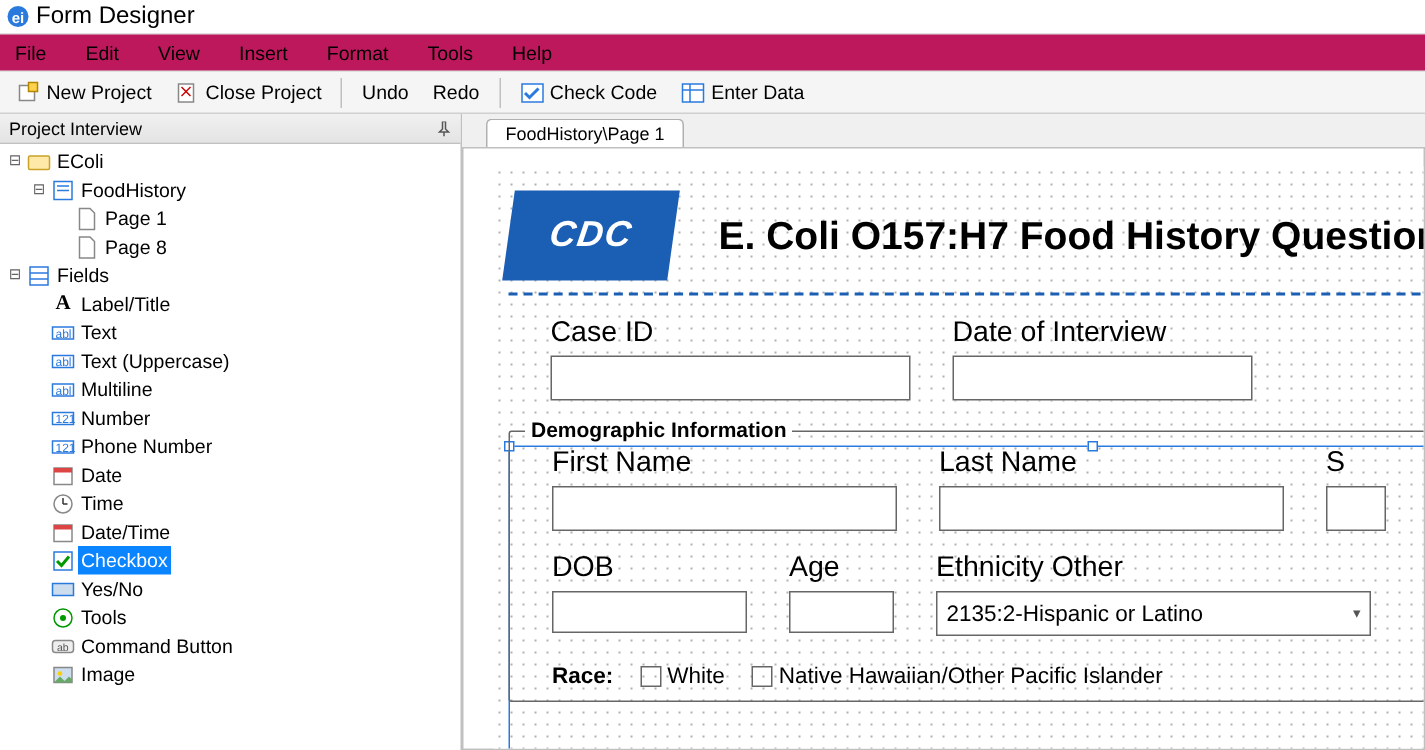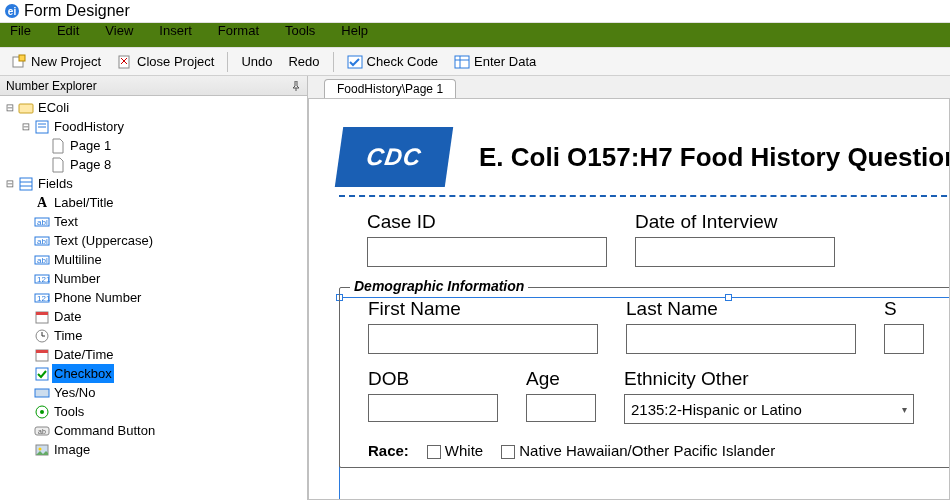--- a/index.html
+++ b/index.html
@@ -2,39 +2,39 @@
 <html><head>
 <meta charset="utf-8">
 <style>
 * { box-sizing: border-box; margin: 0; padding: 0; font-family: "Segoe UI", Tahoma, sans-serif; }
 body { width: 950px; height: 500px; overflow: hidden; background: #fff; font-size: 13px; color: #000; }
 
 .titlebar { height: 22px; display: flex; align-items: center; padding: 2px 4px; background: #fff; }
 .titlebar .app-icon { width: 16px; height: 16px; margin-right: 4px; }
 .titlebar .title { font-size: 16px; }
 
-.menubar { height: 26px; background: #4d7c0f; border-top: 1px solid #e0e0e0; border-bottom: 1px solid #e0e0e0; display: flex; padding: 0 10px; gap: 26px; }
+.menubar { height: 26px; background: #be185d; border-top: 1px solid #e0e0e0; border-bottom: 1px solid #e0e0e0; display: flex; align-items: center; padding: 0 10px; gap: 26px; }
 .menubar .menu-item { font-size: 13px; cursor: default; }
 
 .toolbar { height: 28px; background: #f5f5f5; border-bottom: 1px solid #d0d0d0; display: flex; align-items: center; padding: 0 4px; gap: 2px; }
 .toolbar .tbtn { display: flex; align-items: center; gap: 4px; padding: 2px 6px; font-size: 13px; cursor: default; border: 1px solid transparent; }
 .toolbar .sep { width: 1px; height: 20px; background: #c0c0c0; margin: 0 4px; }
 .tool-icon { width: 16px; height: 16px; display: inline-block; }
 
 .main { display: flex; height: calc(500px - 22px - 26px - 28px); }
 
 .explorer { width: 308px; background: #fff; border-right: 1px solid #c0c0c0; display: flex; flex-direction: column; }
 .explorer-hdr { height: 20px; background: linear-gradient(#f0f0f0,#e4e4e4); border-bottom: 1px solid #c0c0c0; display: flex; align-items: center; padding: 0 6px; font-size: 12px; justify-content: space-between; }
 .pin-icon { width: 10px; height: 10px; }
 .tree { padding: 2px 2px 0 2px; font-size: 13px; line-height: 19px; overflow: hidden; white-space: nowrap; }
 .tree-row { display: flex; align-items: center; height: 19px; gap: 2px; }
 .tree-row .exp { width: 12px; text-align: center; color: #666; font-size: 10px; cursor: default; }
 .tree-row .node-icon { width: 16px; height: 16px; display: inline-flex; align-items: center; justify-content: center; }
 .tree-row .node-label { padding: 0 2px; }
-.tree-row .selected { background: #0a84ff; color: #000000; }
+.tree-row .selected { background: #0a84ff; color: #ffffff; }
 .ind0 { padding-left: 2px; }
 .ind1 { padding-left: 18px; }
 .ind2 { padding-left: 34px; }
 
 .canvas-area { flex: 1; background: #f0f0f0; display: flex; flex-direction: column; }
 .tabstrip { height: 22px; display: flex; align-items: flex-end; padding-left: 16px; }
 .tab { background: #fff; border: 1px solid #b0b0b0; border-bottom: none; border-radius: 4px 4px 0 0; padding: 2px 12px; font-size: 12px; }
 .canvas-scroll { flex: 1; background: #fff; border: 1px solid #c0c0c0; margin: 0 0 0 0; overflow: hidden; position: relative; }
 .form-surface { position: absolute; left: 20px; top: 12px; width: 1200px; background: #fff; }
 .dot-grid { background-image: radial-gradient(#b0b0b0 0.5px, transparent 0.5px); background-size: 8px 8px; }
@@ -46,21 +46,21 @@
 
 .field-label { font-size: 19px; margin-bottom: 4px; }
 .field-input { border: 1.5px solid #666; background: #fff; height: 30px; }
 .field-input.small { height: 28px; }
 .row { display: flex; gap: 28px; padding: 0 10px 14px 38px; }
 .col { display: flex; flex-direction: column; }
 
 .group-selected { position: absolute; border: 1px solid #2a7ade; }
 .handle { position: absolute; width: 7px; height: 7px; background: #fff; border: 1px solid #2a7ade; }
 .group-box { border: 1.5px solid #666; border-radius: 2px; padding: 10px 18px 8px 18px; margin: 0 10px; position: relative; }
-.group-legend { position: absolute; top: -10px; left: 10px; background: #fff; padding: 0 4px; font-weight: bold; font-size: 14px; font-style: italic; }
+.group-legend { position: absolute; top: -10px; left: 10px; background: #fff; padding: 0 4px; font-weight: bold; font-size: 14px; }
 
 .dropdown { border: 1.5px solid #666; height: 30px; display: flex; align-items: center; justify-content: space-between; padding: 0 6px; font-size: 15px; background: #fff; }
 .dropdown .dd-arrow { font-size: 10px; color: #555; }
 
 .race-row { display: flex; align-items: center; gap: 18px; padding: 4px 0 0 0; font-size: 15px; }
 .chk { width: 14px; height: 14px; border: 1.5px solid #666; display: inline-block; vertical-align: middle; margin-right: 4px; }
 
 
 svg { display: block; }
 </style>
@@ -133,21 +133,21 @@
         </svg>
       </span>
     <span>Enter Data</span>
   </div>
 </div>
 
 <div class="main">
 
   <div class="explorer">
     <div class="explorer-hdr">
-      <span>Number Explorer</span>
+      <span>Project Interview</span>
       <span class="pin-icon">
           <svg viewBox="0 0 10 10">
             <path d="M4 0h2v5l2 2H2l2-2z M5 7v3" stroke="#555" fill="none"></path>
           </svg>
         </span>
     </div>
     <div class="tree">
       <div class="tree-row ind0">
           <span class="exp">⊟</span>
           <span class="node-icon">

